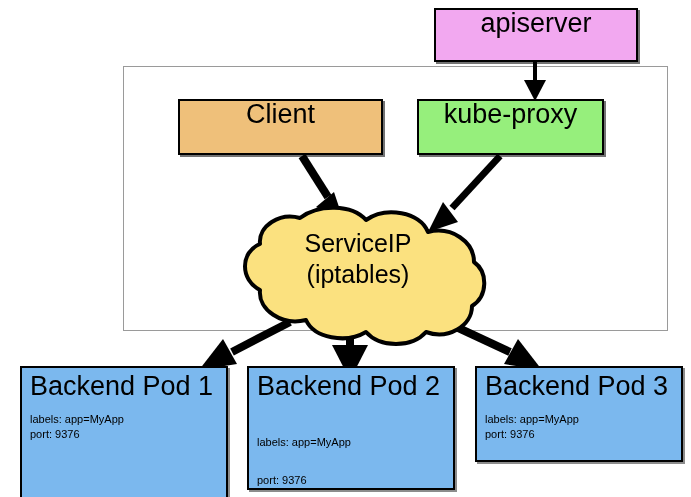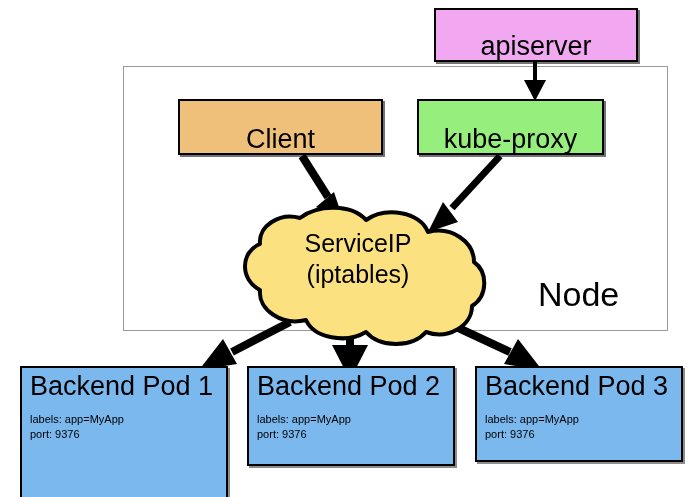--- a/index.html
+++ b/index.html
@@ -35,21 +35,21 @@
     font-size: 34px;
     color: #000000;
     letter-spacing: 0px;
     white-space: nowrap;
   }
   .box {
     position: absolute;
     box-sizing: border-box;
     border: 2px solid #000000;
     display: flex;
-    align-items: flex-end;
+    align-items: flex-start;
     justify-content: center;
     color: #000000;
     box-shadow: 2px 2px 0 rgba(0,0,0,0.55);
   }
   .box-title {
     font-size: 27px;
     line-height: 1;
     white-space: nowrap;
   }
   .pod-box {
@@ -136,41 +136,40 @@
                C 240 280, 240 252, 260 244
                C 258 226, 280 212, 300 218 Z" fill="#fbe17f" stroke="#000000" stroke-width="4" stroke-linejoin="round"></path>
     </g>
   </svg>
 
   <div class="cloud-text" style="left:243px; top:228px; width:230px;">
     <div>ServiceIP</div>
     <div>(iptables)</div>
   </div>
 
-  <div class="node-label" style="left:538px; top:275px;">Node</div>
 
   <div class="box" style="left:434px; top:8px; width:204px; height:54px; background:#f2a8f0;">
     <span class="box-title">apiserver</span>
   </div>
 
   <div class="box" style="left:178px; top:99px; width:205px; height:56px; background:#efc07a;">
     <span class="box-title">Client</span>
   </div>
 
   <div class="box" style="left:417px; top:99px; width:187px; height:56px; background:#96ef7c;">
     <span class="box-title">kube-proxy</span>
   </div>
 
   <div class="pod-box" style="left:20px; top:366px; width:208px; height:148px; background:#7bb8ee;">
     <div class="pod-title">Backend Pod 1</div>
     <div class="pod-meta" style="margin-top:8px;">labels: app=MyApp</div>
     <div class="pod-meta">port: 9376</div>
   </div>
 
-  <div class="pod-box" style="left:247px; top:366px; width:208px; height:100px; background:#7bb8ee;">
+  <div class="pod-box" style="left:247px; top:366px; width:208px; height:124px; background:#7bb8ee;gap:23px;">
     <div class="pod-title">Backend Pod 2</div>
     <div class="pod-meta" style="margin-top:8px;">labels: app=MyApp</div>
     <div class="pod-meta">port: 9376</div>
   </div>
 
   <div class="pod-box" style="left:475px; top:366px; width:208px; height:96px; background:#7bb8ee;">
     <div class="pod-title">Backend Pod 3</div>
     <div class="pod-meta" style="margin-top:8px;">labels: app=MyApp</div>
     <div class="pod-meta">port: 9376</div>
   </div>

